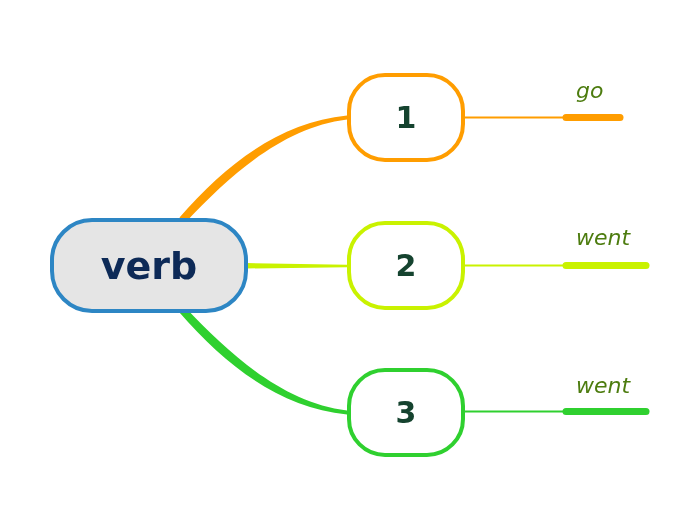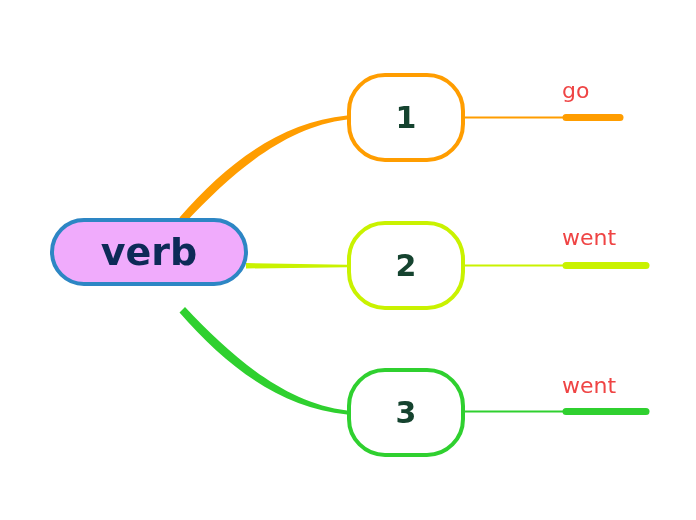--- a/index.html
+++ b/index.html
@@ -19,46 +19,47 @@
   .node {
     position: absolute;
     box-sizing: border-box;
     display: flex;
     align-items: center;
     justify-content: center;
     background: #ffffff;
   }
   .node-root {
     left: 50px; top: 218px;
-    width: 198px; height: 68px;
+    width: 198px; height: 95px;
     border: 4.5px solid #2d86c4;
     border-radius: 42px;
-    background: #f0abfc;
+    background: #e5e5e5;
     color: #0d2a57;
     font-size: 38px;
     font-weight: bold;
   }
   .node-child {
     left: 347px;
     width: 118px; height: 89px;
     border-radius: 38px;
     color: #15432f;
     font-size: 30px;
     font-weight: bold;
   }
   .node-child-1 { top: 73px;  border: 4px solid #ff9d00; }
   .node-child-2 { top: 221px; border: 4px solid #c9f200; }
   .node-child-3 { top: 368px; border: 4px solid #2fd02f; }
   .word-label {
     position: absolute;
-    left: 562px;
-    color: #ef4444;
+    left: 576px;
+    color: #4d7c0f;
     font-size: 22px;
     line-height: 24px;
     white-space: nowrap;
+    font-style: italic;
   }
   .word-go   { top: 79px; }
   .word-went { top: 226px; }
   .word-gone { top: 374px; }
 </style>
 </head>
 <body>
 
 <div id="canvas">
 

